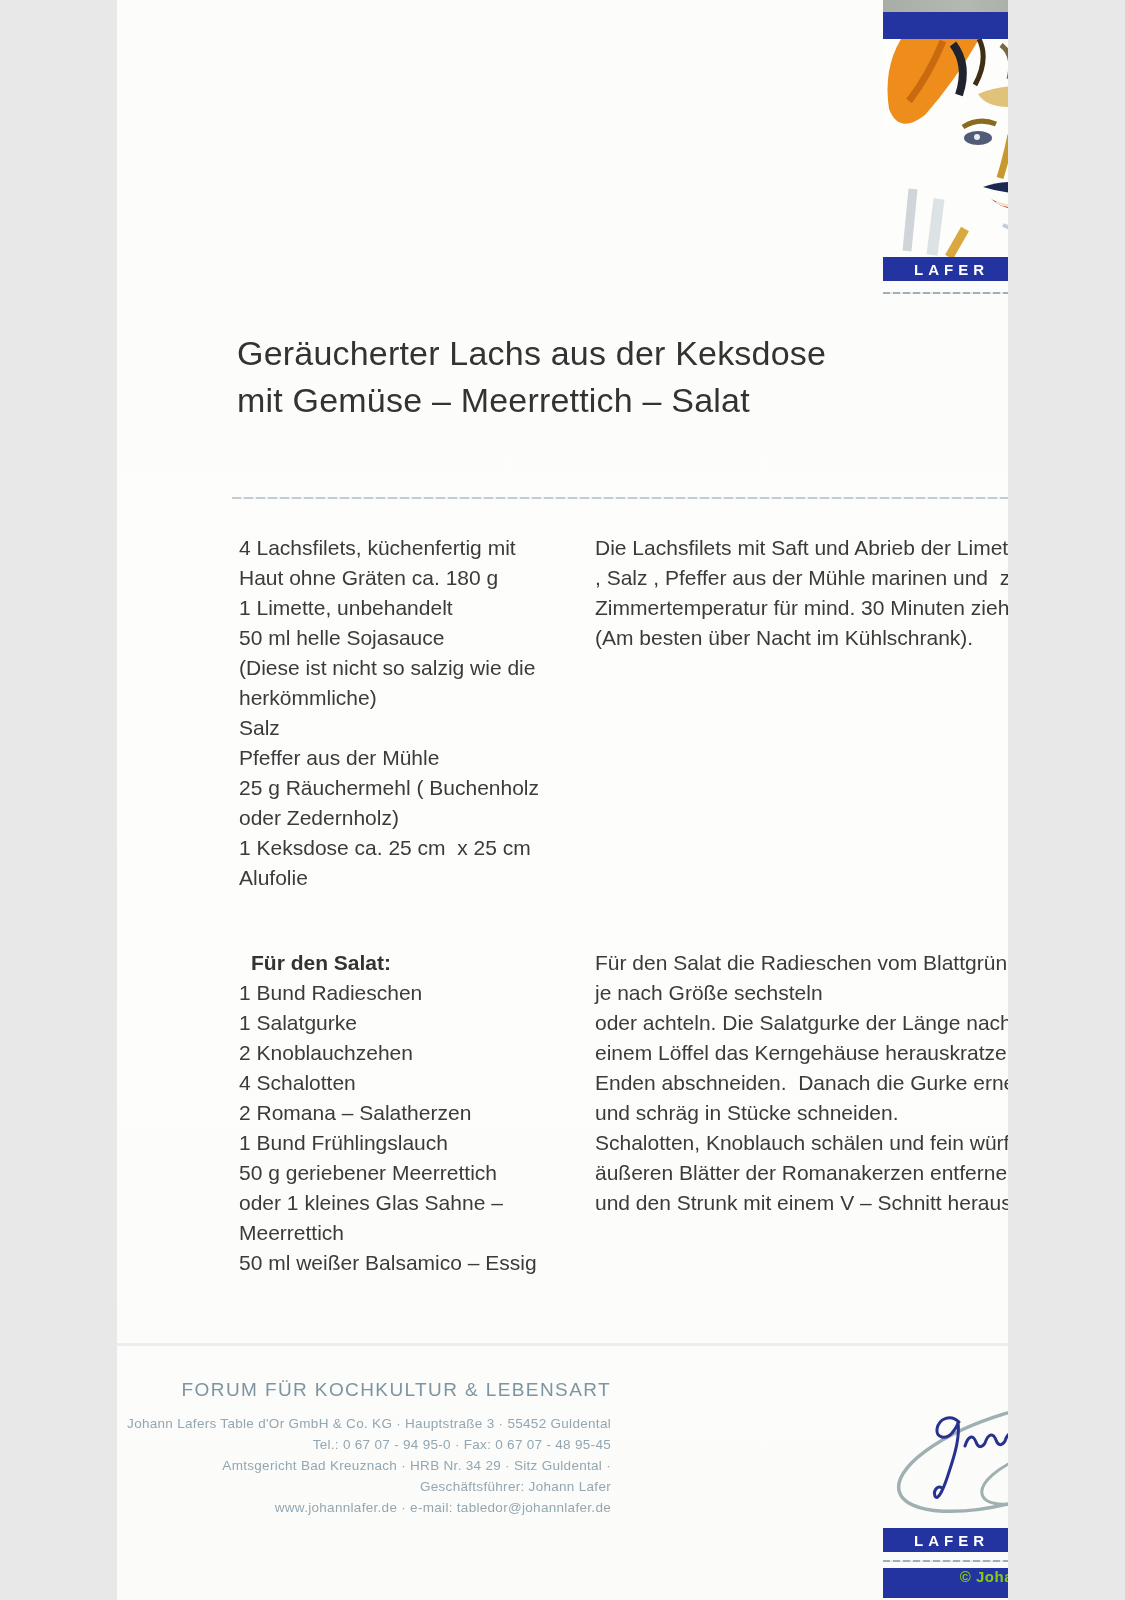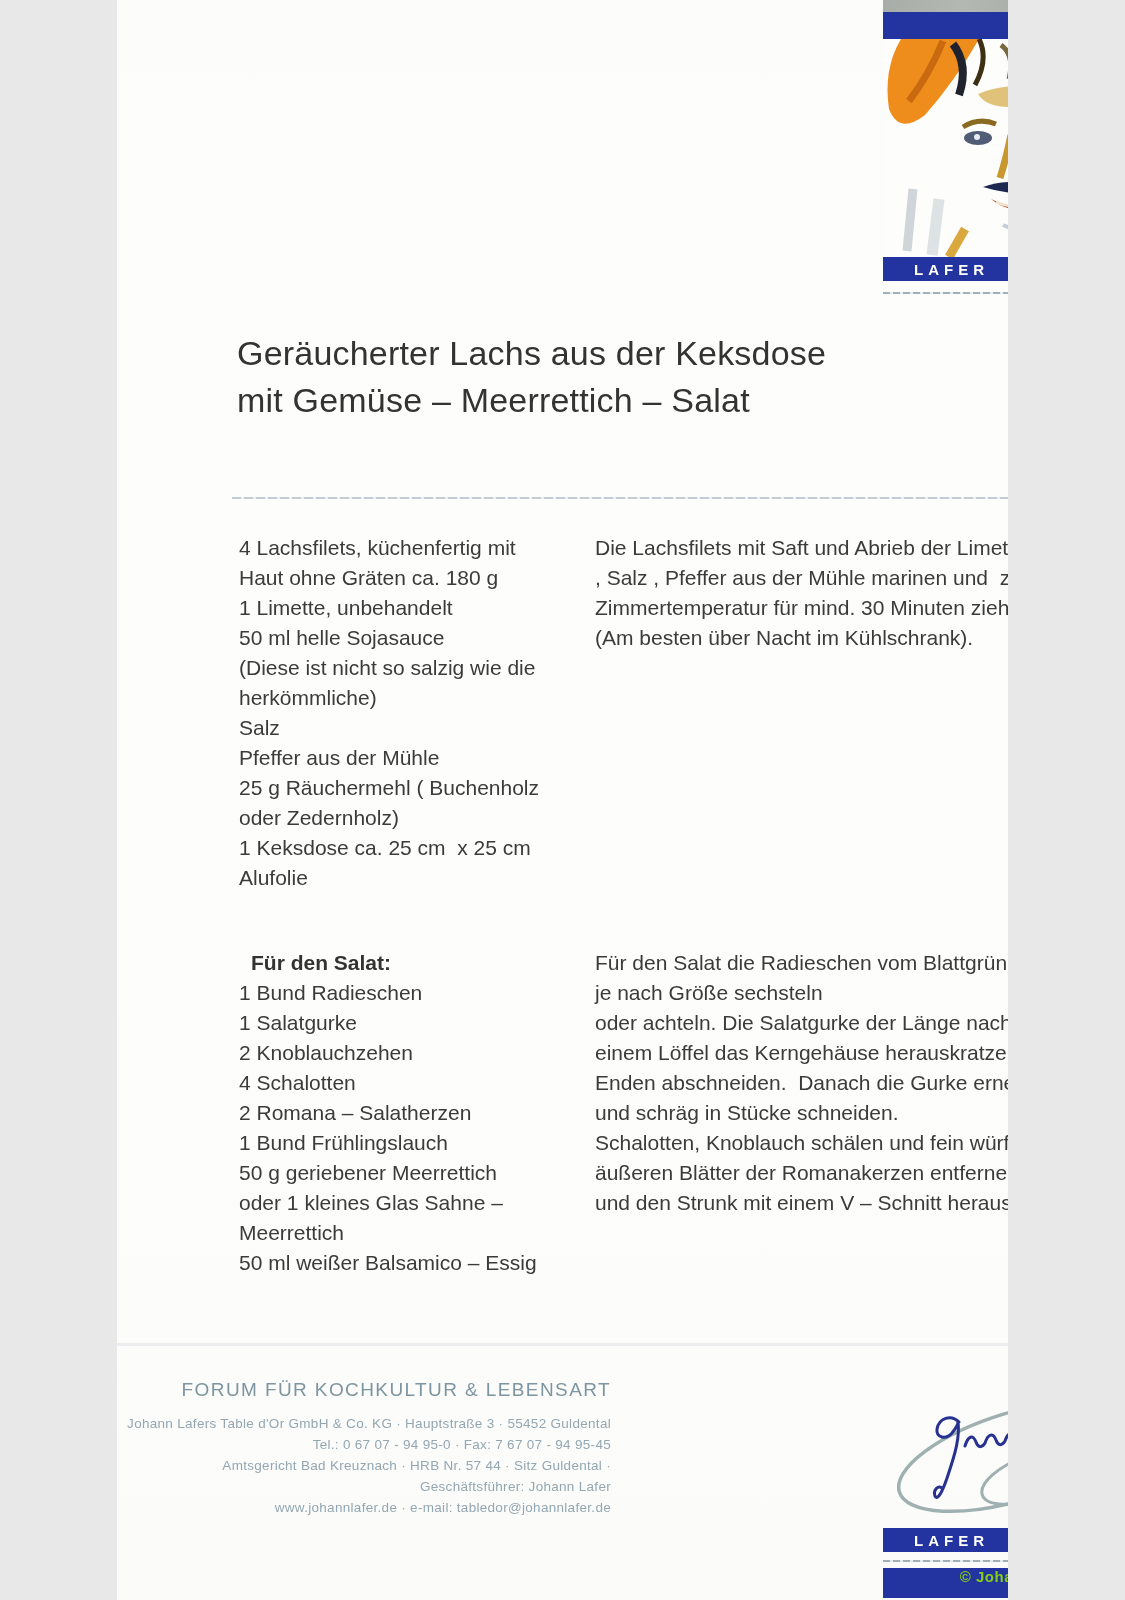--- a/index.html
+++ b/index.html
@@ -156,22 +156,22 @@
 und schräg in Stücke schneiden.
 Schalotten, Knoblauch schälen und fein würfeln. Die
 äußeren Blätter der Romanakerzen entfernen, halbieren
 und den Strunk mit einem V – Schnitt heraus schneiden.</div>
 
   <div class="fold-line"></div>
 
   <div class="footer">
     <div class="org">FORUM FÜR KOCHKULTUR &amp; LEBENSART</div>
     <div class="small">Johann Lafers Table d'Or GmbH &amp; Co. KG · Hauptstraße 3 · 55452 Guldental</div>
-    <div class="small">Tel.: 0 67 07 - 94 95-0 · Fax: 7 67 07 - 94 95-45</div>
-    <div class="small">Amtsgericht Bad Kreuznach ·  HRB Nr. 57 44 · Sitz Guldental · Geschäftsführer: Johann Lafer</div>
+    <div class="small">Tel.: 0 67 07 - 94 95-0 · Fax: 0 67 07 - 48 95-45</div>
+    <div class="small">Amtsgericht Bad Kreuznach ·  HRB Nr. 34 29 · Sitz Guldental · Geschäftsführer: Johann Lafer</div>
     <div class="small">www.johannlafer.de · e-mail: tabledor@johannlafer.de</div>
   </div>
 
   <svg class="signature-box" viewBox="0 0 375 185" xmlns="http://www.w3.org/2000/svg" aria-label="Johann Lafer">
     <ellipse cx="150" cy="114" rx="123" ry="44" fill="none" stroke="#9fb0b0" stroke-width="3.5" transform="rotate(-17 150 114)"></ellipse>
     <ellipse cx="168" cy="134" rx="56" ry="22" fill="none" stroke="#9fb0b0" stroke-width="3" transform="rotate(-20 168 134)"></ellipse>
     <g fill="none" stroke="#27318f" stroke-width="3" stroke-linecap="round" stroke-linejoin="round">
       <path d="M92,80 C84,72 72,76 70,87 C69,96 79,98 85,91 C89,86 91,82 91,80 C93,95 88,112 82,130 C77,146 71,160 68,154 C66,148 71,143 75,146"></path>
       <path d="M98,104 c3,-10 8,-12 11,-4 c2,6 6,6 9,1 c3,-9 8,-11 11,-3 c2,6 6,6 9,1 c3,-9 8,-10 11,-3 c2,6 6,5 9,0 c3,-8 8,-9 11,-3"></path>
       <path d="M160,75 C158,55 168,36 178,34 C186,33 187,44 180,53 C171,64 158,75 155,84 C152,93 162,95 172,88"></path>

